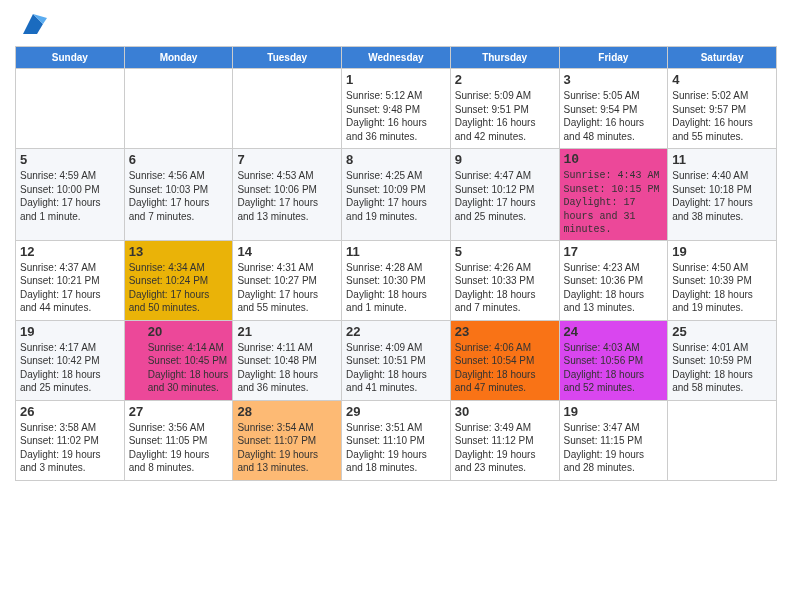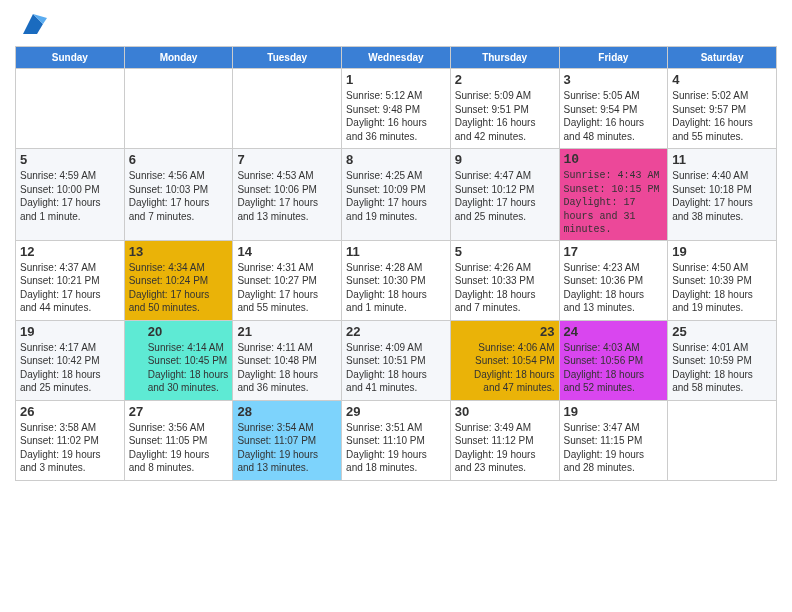--- a/index.html
+++ b/index.html
@@ -256,39 +256,39 @@
 Daylight: 18 hours and 19 minutes.</div>
           </td>
         </tr>
         <tr>
           <td style="background: rgb(245, 247, 250);">
             <span class="day-number">19</span>
             <div class="day-info">Sunrise: 4:17 AM
 Sunset: 10:42 PM
 Daylight: 18 hours and 25 minutes.</div>
           </td>
-          <td style="background: #5eead4; padding-left: 23px;">
+          <td style="background: #ec4899; padding-left: 23px;">
             <span class="day-number">20</span>
             <div class="day-info">Sunrise: 4:14 AM
 Sunset: 10:45 PM
 Daylight: 18 hours and 30 minutes.</div>
           </td>
           <td style="background: rgb(245, 247, 250);">
             <span class="day-number">21</span>
             <div class="day-info">Sunrise: 4:11 AM
 Sunset: 10:48 PM
 Daylight: 18 hours and 36 minutes.</div>
           </td>
           <td style="background: rgb(245, 247, 250); margin-top: 41px;">
             <span class="day-number">22</span>
             <div class="day-info">Sunrise: 4:09 AM
 Sunset: 10:51 PM
 Daylight: 18 hours and 41 minutes.</div>
           </td>
-          <td style="background: #eab308; text-align: right;">
+          <td style="background: #f97316;">
             <span class="day-number">23</span>
             <div class="day-info">Sunrise: 4:06 AM
 Sunset: 10:54 PM
 Daylight: 18 hours and 47 minutes.</div>
           </td>
           <td style="background: #d946ef;">
             <span class="day-number">24</span>
             <div class="day-info">Sunrise: 4:03 AM
 Sunset: 10:56 PM
 Daylight: 18 hours and 52 minutes.</div>
@@ -306,21 +306,21 @@
             <div class="day-info">Sunrise: 3:58 AM
 Sunset: 11:02 PM
 Daylight: 19 hours and 3 minutes.</div>
           </td>
           <td style="background: rgb(255, 255, 255);">
             <span class="day-number">27</span>
             <div class="day-info">Sunrise: 3:56 AM
 Sunset: 11:05 PM
 Daylight: 19 hours and 8 minutes.</div>
           </td>
-          <td style="background: #7dd3fc;">
+          <td style="background: #fdba74;">
             <span class="day-number">28</span>
             <div class="day-info">Sunrise: 3:54 AM
 Sunset: 11:07 PM
 Daylight: 19 hours and 13 minutes.</div>
           </td>
           <td style="background: rgb(255, 255, 255);">
             <span class="day-number">29</span>
             <div class="day-info">Sunrise: 3:51 AM
 Sunset: 11:10 PM
 Daylight: 19 hours and 18 minutes.</div>

